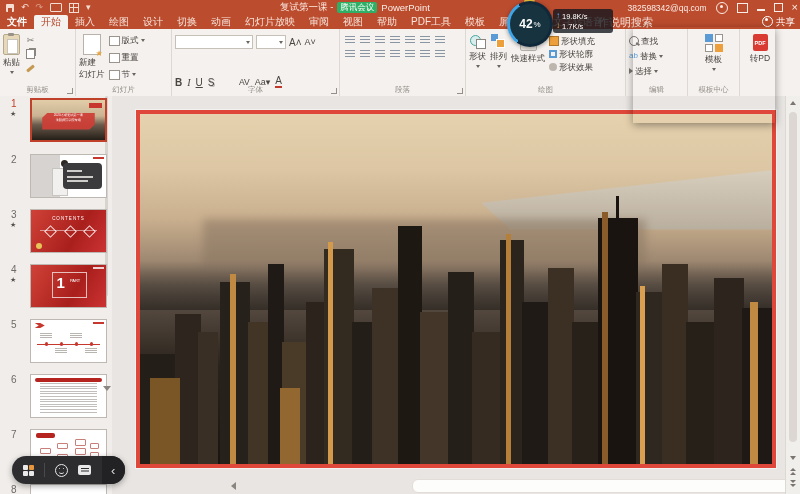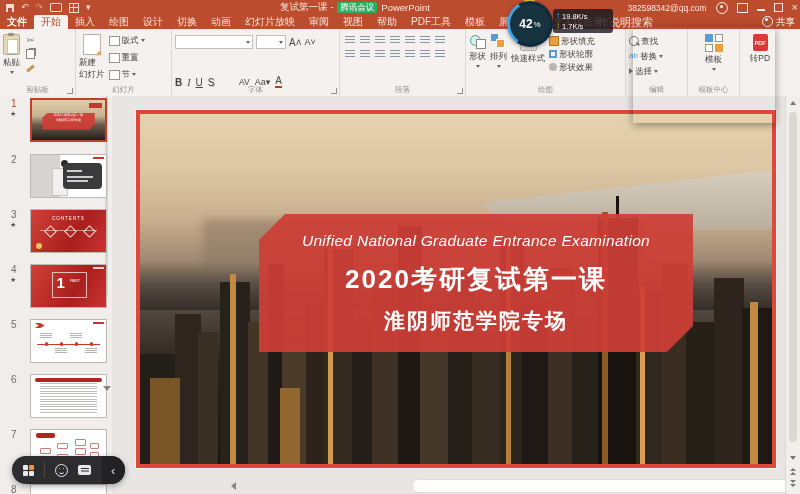--- a/index.html
+++ b/index.html
@@ -594,25 +594,20 @@
             <span class="bld" style="left: 522px; width: 26px; height: 200px; background: rgb(58, 46, 34);"></span>
             <span class="bld" style="left: 546px; width: 30px; height: 142px; background: rgb(38, 32, 25);"></span>
             <span class="bld" style="left: 574px; width: 30px; height: 186px; background: rgb(45, 37, 29);"></span>
             <span class="bld" style="left: 602px; width: 30px; height: 156px; background: rgb(30, 25, 20);"></span>
             <span class="bld" style="left: 610px; width: 8px; height: 162px; background: rgb(192, 138, 66);"></span>
             <span class="bld" style="left: 10px; width: 30px; height: 86px; background: rgb(122, 85, 38);"></span>
             <span class="bld" style="left: 140px; width: 20px; height: 76px; background: rgb(147, 104, 48);"></span>
             <span class="bld" style="left: 476px; width: 3px; height: 268px; background: rgb(25, 20, 15);"></span>
           </div>
       </div>
-      <div class="banner">
-        <div class="bn-en">Unified National Graduate Entrance Examination</div>
-        <div class="bn-t1">2020考研复试第一课</div>
-        <div class="bn-t2">淮阴师范学院专场</div>
-      </div>
     </div>
     <div class="hthumb"></div>
     <div class="harrow"></div>
   </div>
 
   <div class="vscroll">
     <span class="tri up" style="top:5px"></span>
     <span class="vthumb"></span>
     <span class="tri down" style="top:360px"></span>
     <span class="dbl prev" style="top:372px">

